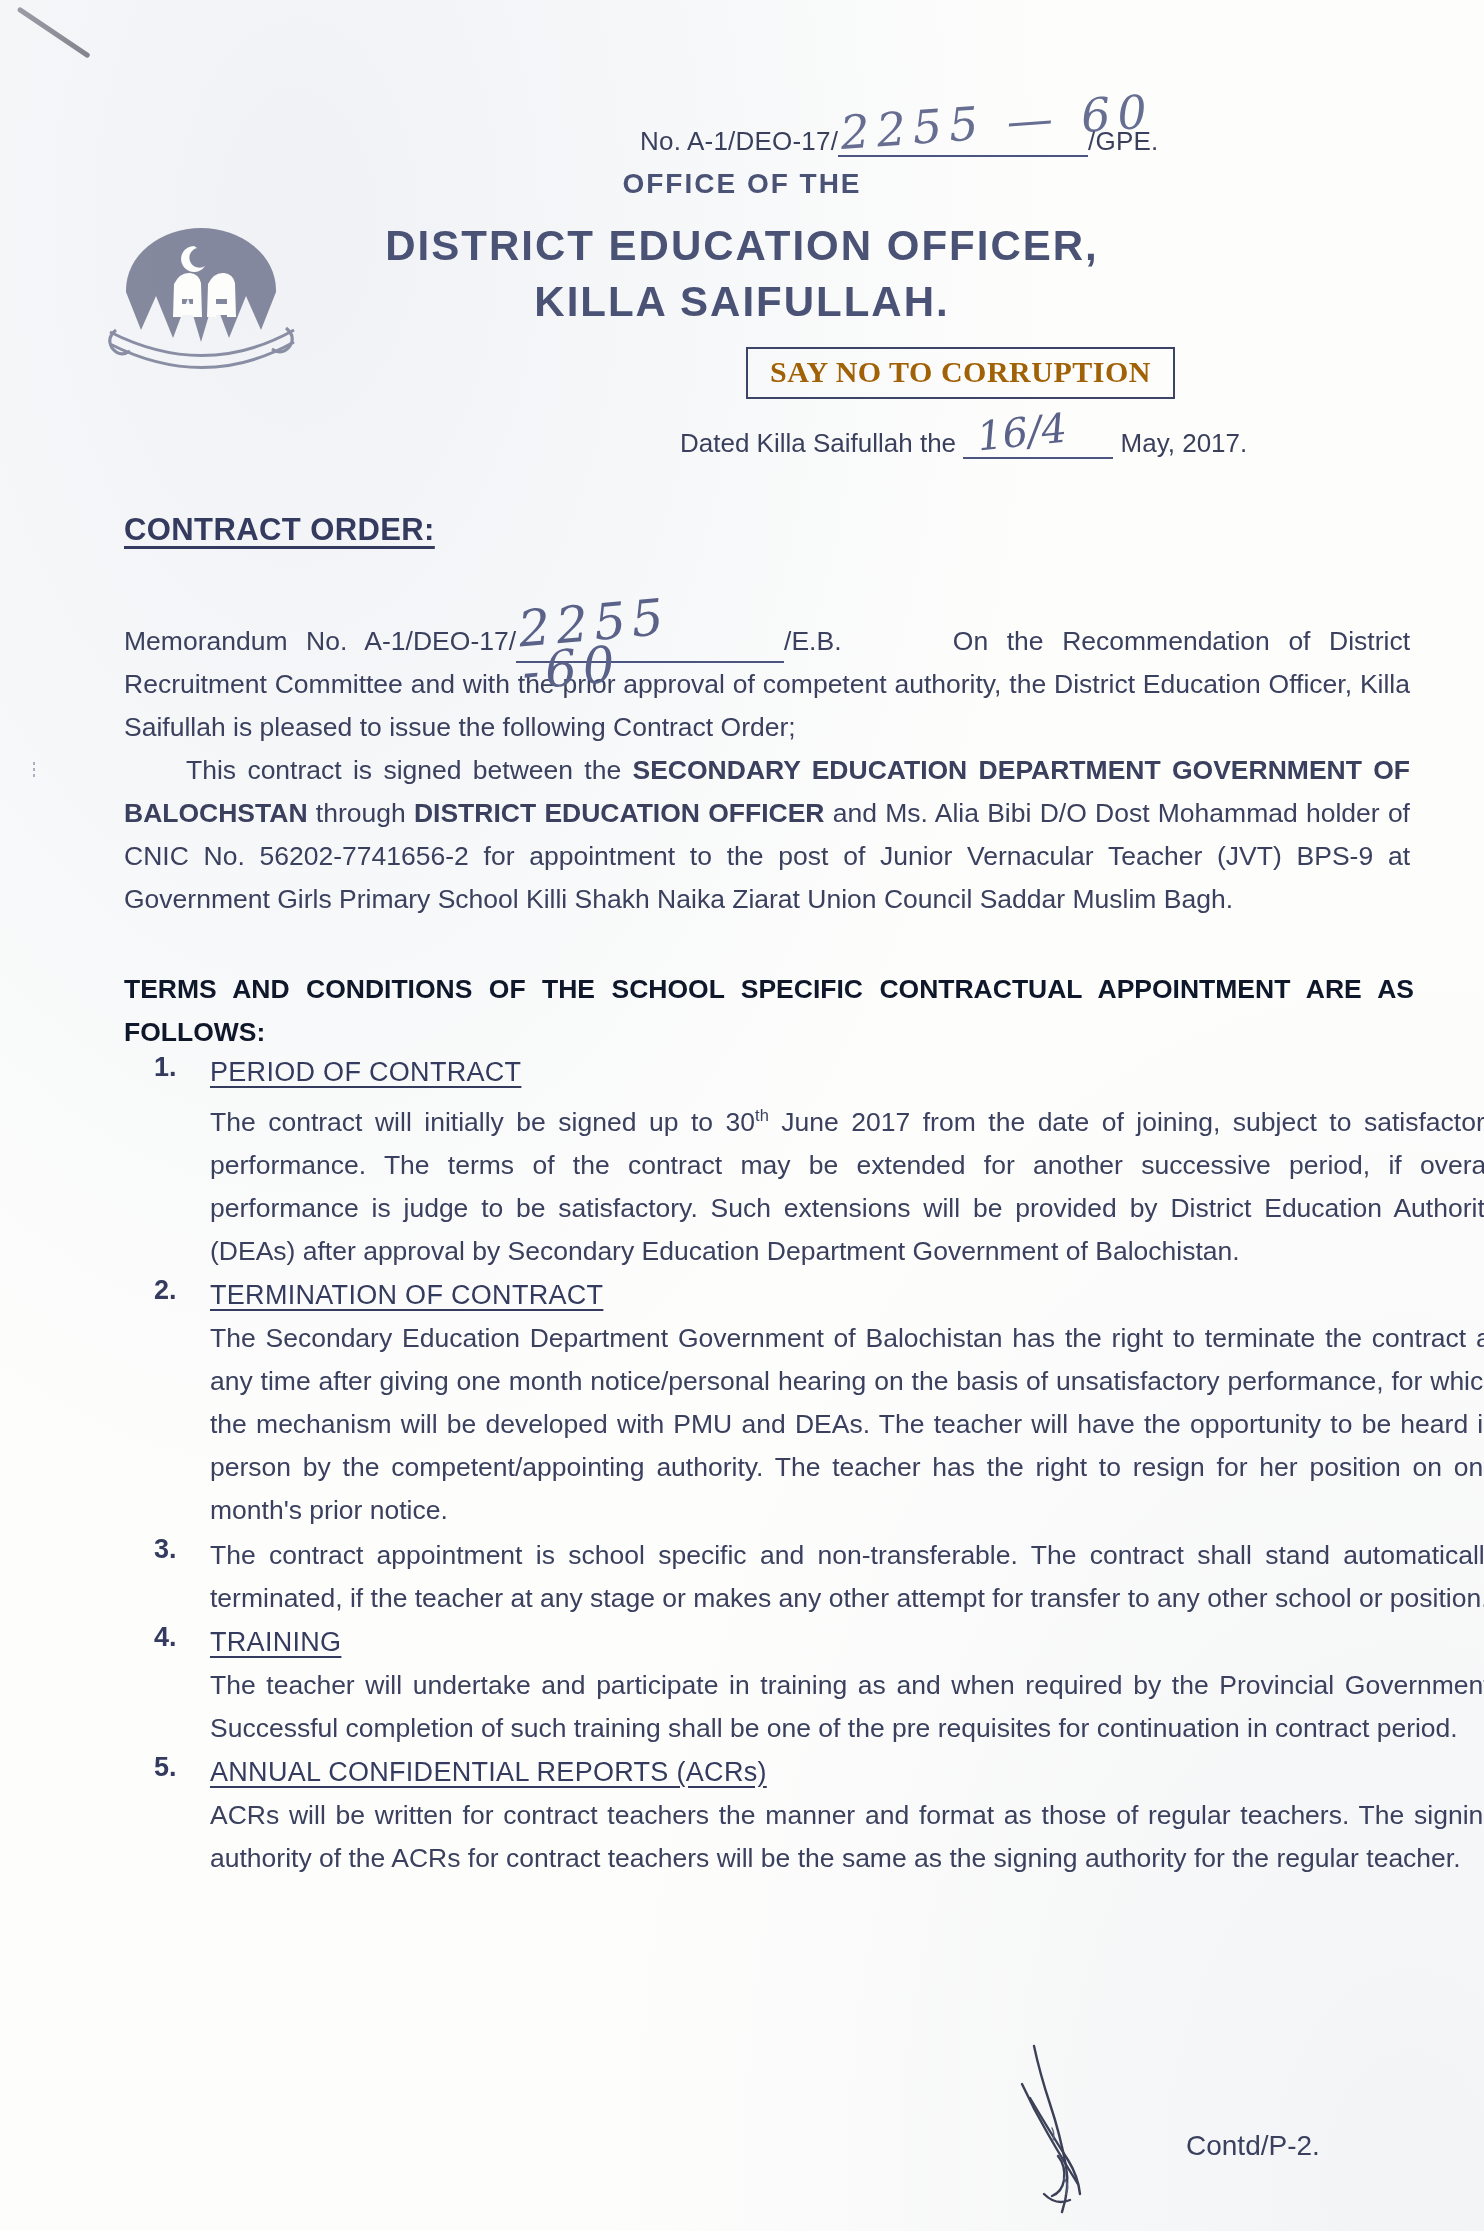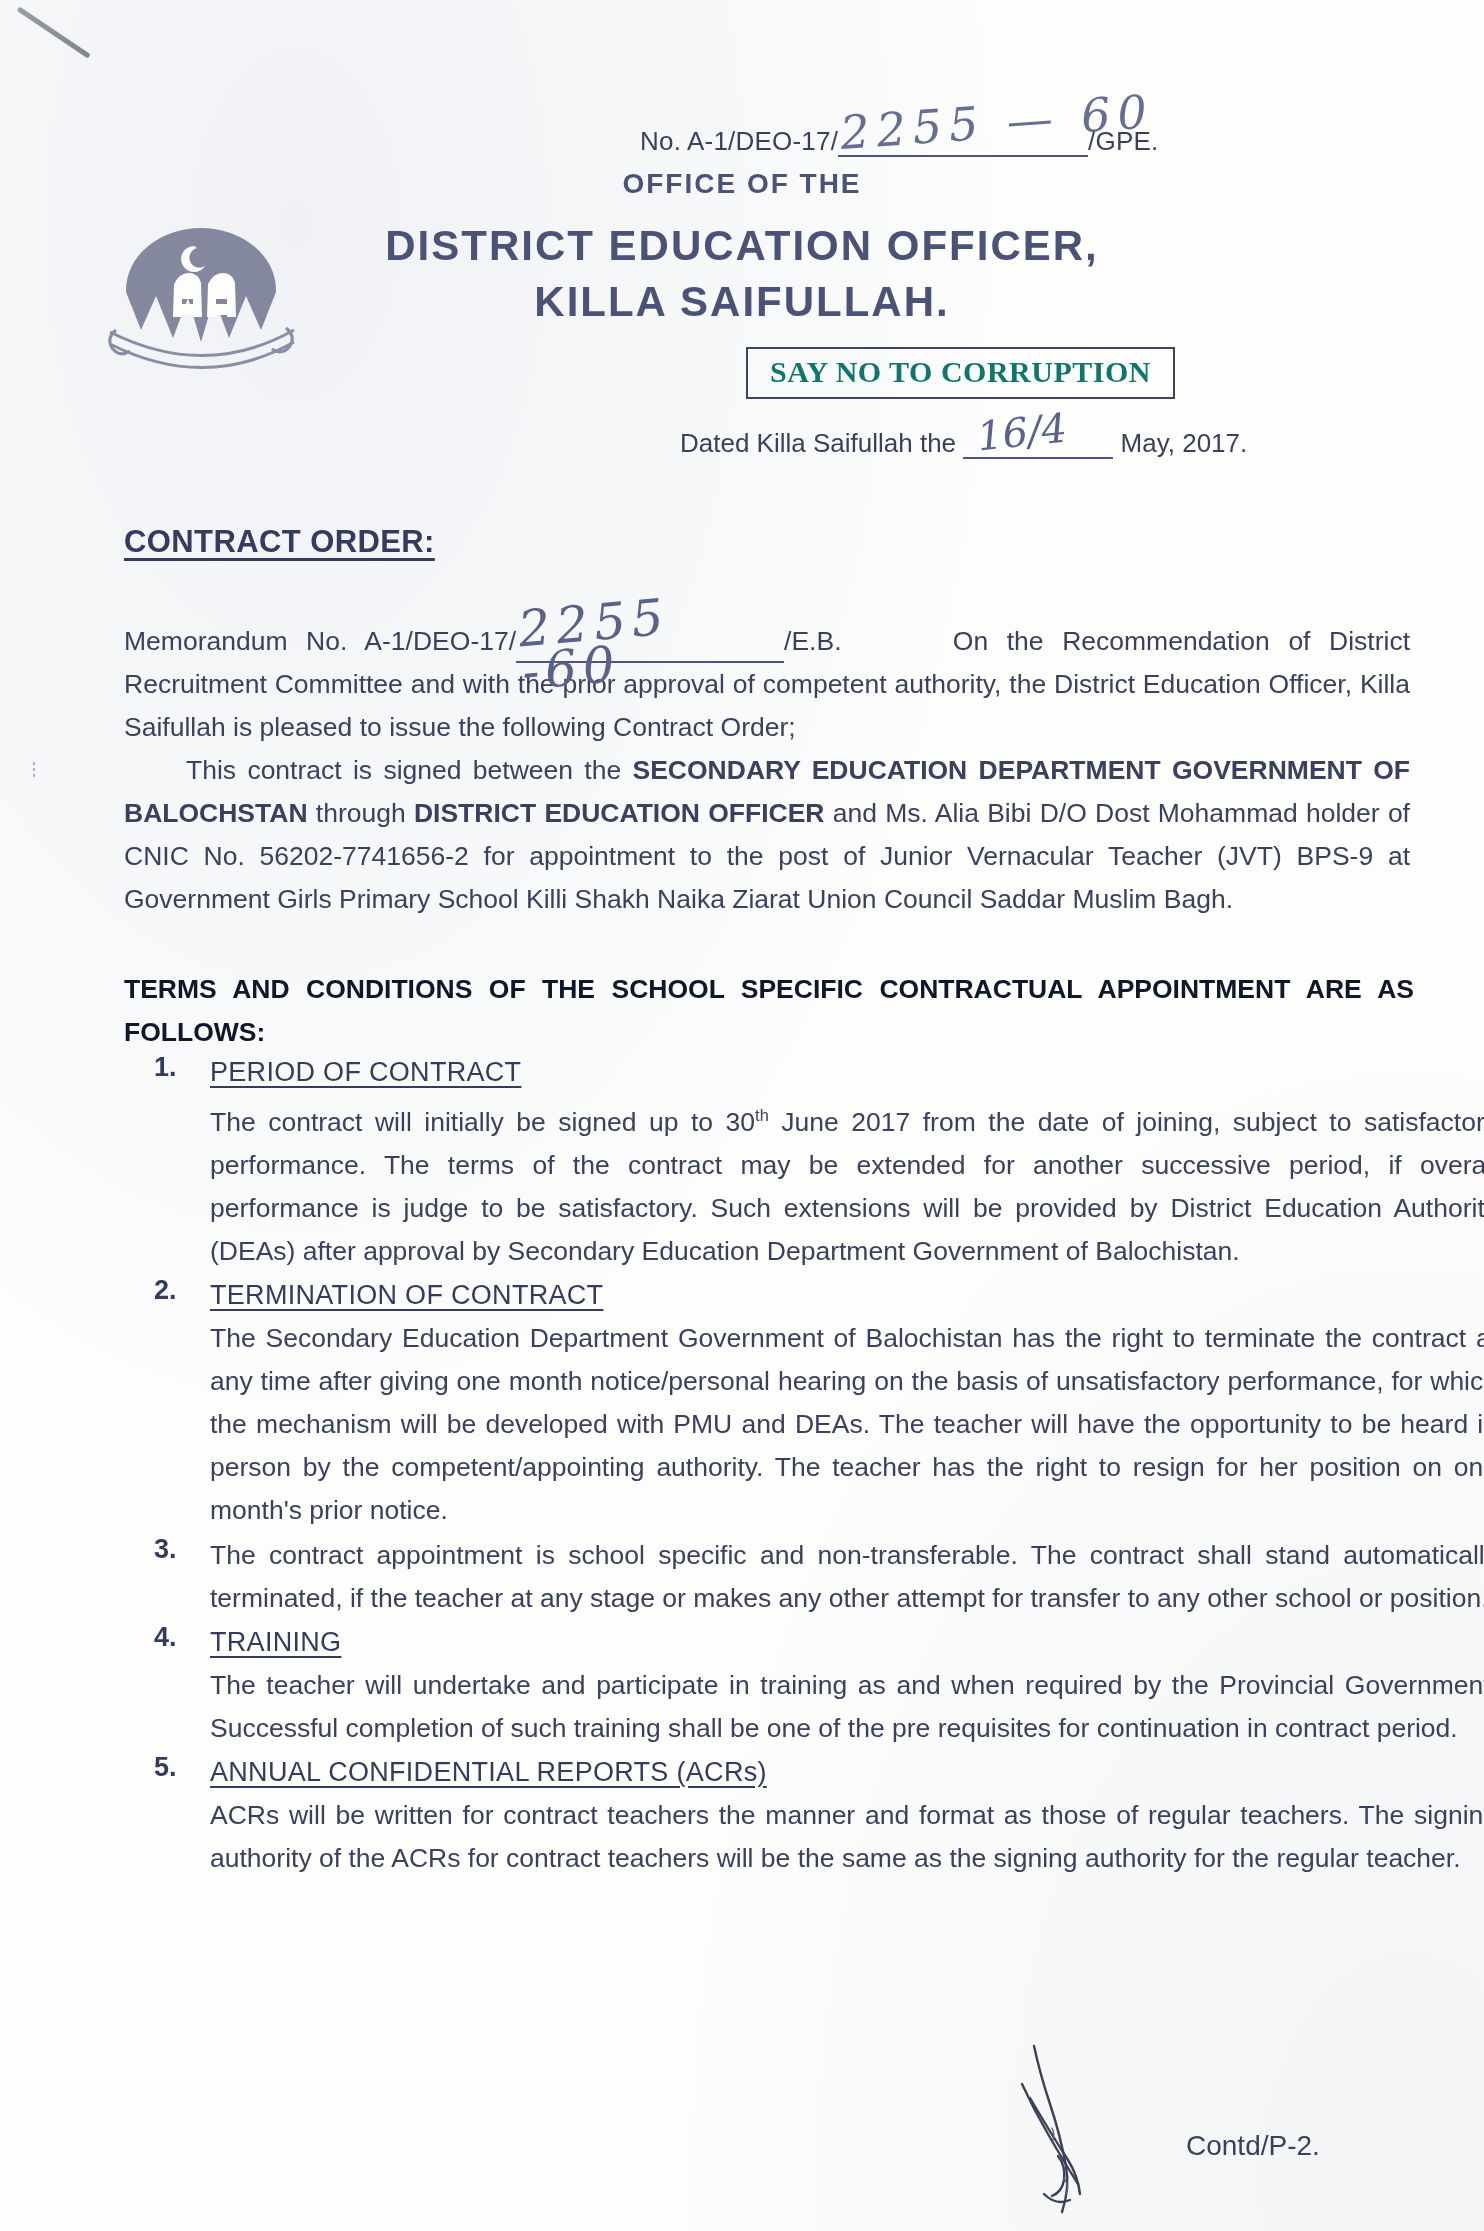--- a/index.html
+++ b/index.html
@@ -110,21 +110,21 @@
   .corruption-box {
     position: absolute;
     left: 746px;
     top: 347px;
     padding: 6px 22px 8px 22px;
     border: 2px solid #3c4468;
     font-family: "Liberation Serif", serif;
     font-weight: bold;
     font-size: 30px;
     letter-spacing: 0.5px;
-    color: #0f766e;
+    color: #a16207;
     background: transparent;
   }
 
   .dated-line {
     position: absolute;
     left: 680px;
     top: 428px;
     font-size: 26px;
     white-space: nowrap;
     color: #3a3f5c;
@@ -148,21 +148,20 @@
   .contract-order {
     position: absolute;
     left: 124px;
     top: 512px;
     font-size: 31px;
     font-weight: bold;
     letter-spacing: 0.4px;
     text-decoration: underline;
     text-underline-offset: 6px;
     color: #343b5e;
-    margin-top: 12px;
   }
 
   .body-block {
     position: absolute;
     left: 124px;
     top: 620px;
     width: 1286px;
     font-size: 26.5px;
     line-height: 43px;
     text-align: justify;

